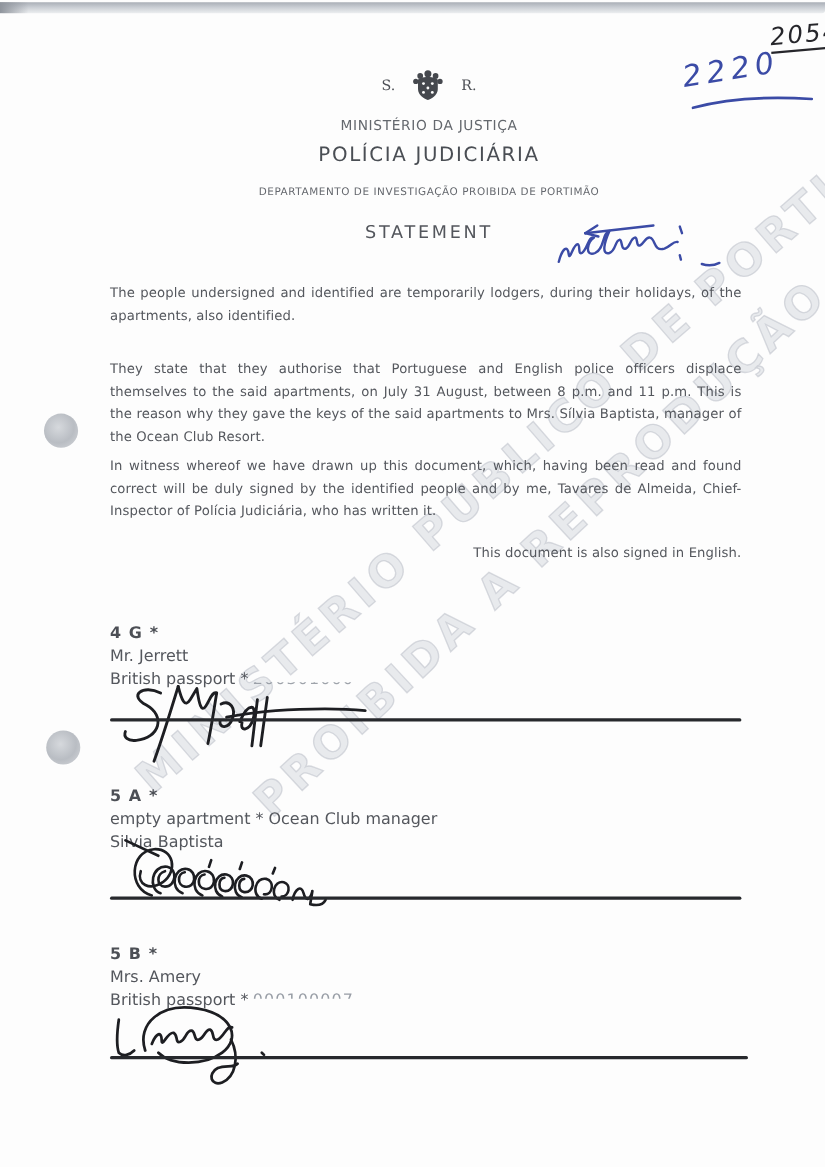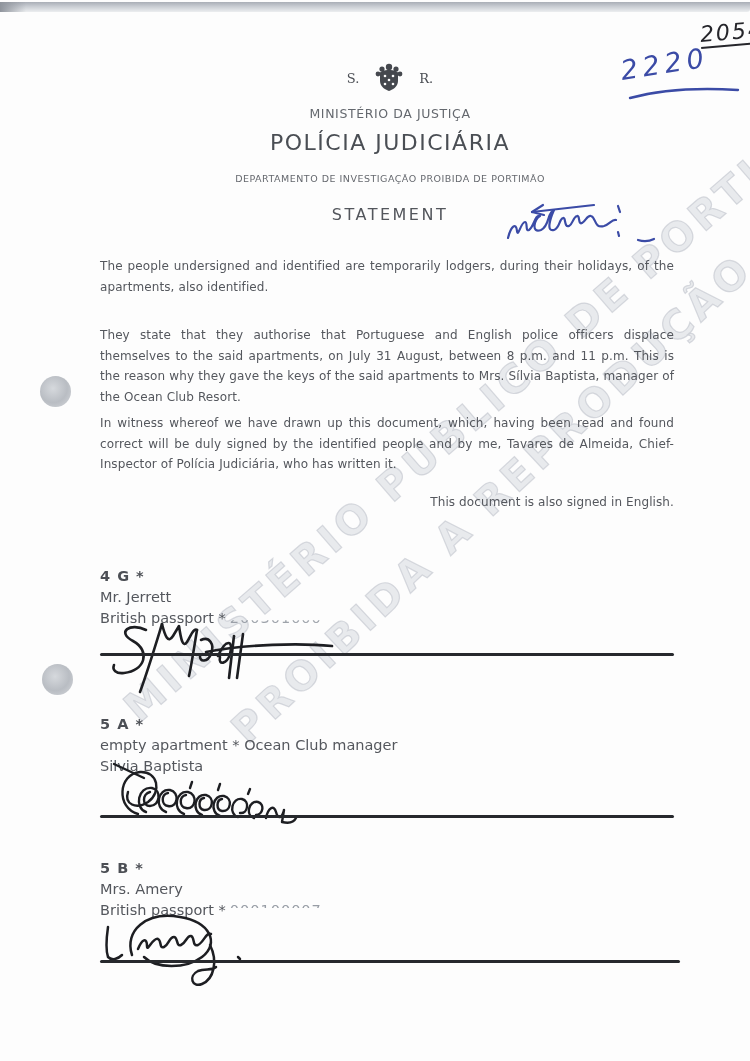--- a/index.html
+++ b/index.html
@@ -34,21 +34,21 @@
     font-size:27px; font-style:italic; color:#3b4ba6;
     letter-spacing:5px; transform:rotate(-9deg); line-height:30px;
   }
   .hw-2220-swoosh { position:absolute; left:626px; top:84px; }
 
   
   .header { position:absolute; left:105px; top:60px; width:570px; text-align:center; color:#5b5e64; }
   .crest-row { display:flex; align-items:center; justify-content:center; gap:13px; height:36px; }
   .crest-initial { font-size:13px; color:#4c4f55; font-family:"DejaVu Serif","Liberation Serif",serif; }
   .ministry { margin-top:10px; font-size:12.5px; letter-spacing:0.6px; color:#64686e; font-weight:500; }
-  .org { margin-top:9px; font-size:22px; letter-spacing:1.5px; color:#4a4e54; font-weight:500; }
+  .org { margin-top:9px; font-size:18px; letter-spacing:1.5px; color:#4a4e54; font-weight:500; }
   .department { margin-top:18px; font-size:9.5px; letter-spacing:0.5px; color:#65686e; }
   .doc-title { margin-top:21px; font-size:16px; letter-spacing:2.5px; color:#53565c; font-weight:400; }
 
   
   .wm {
     position:absolute; white-space:nowrap; pointer-events:none;
     font-size:40px; font-weight:600; letter-spacing:5px;
     color:rgba(197,202,209,0.38);
     -webkit-text-stroke:1.2px rgba(187,192,200,0.55);
     transform-origin:left center;

